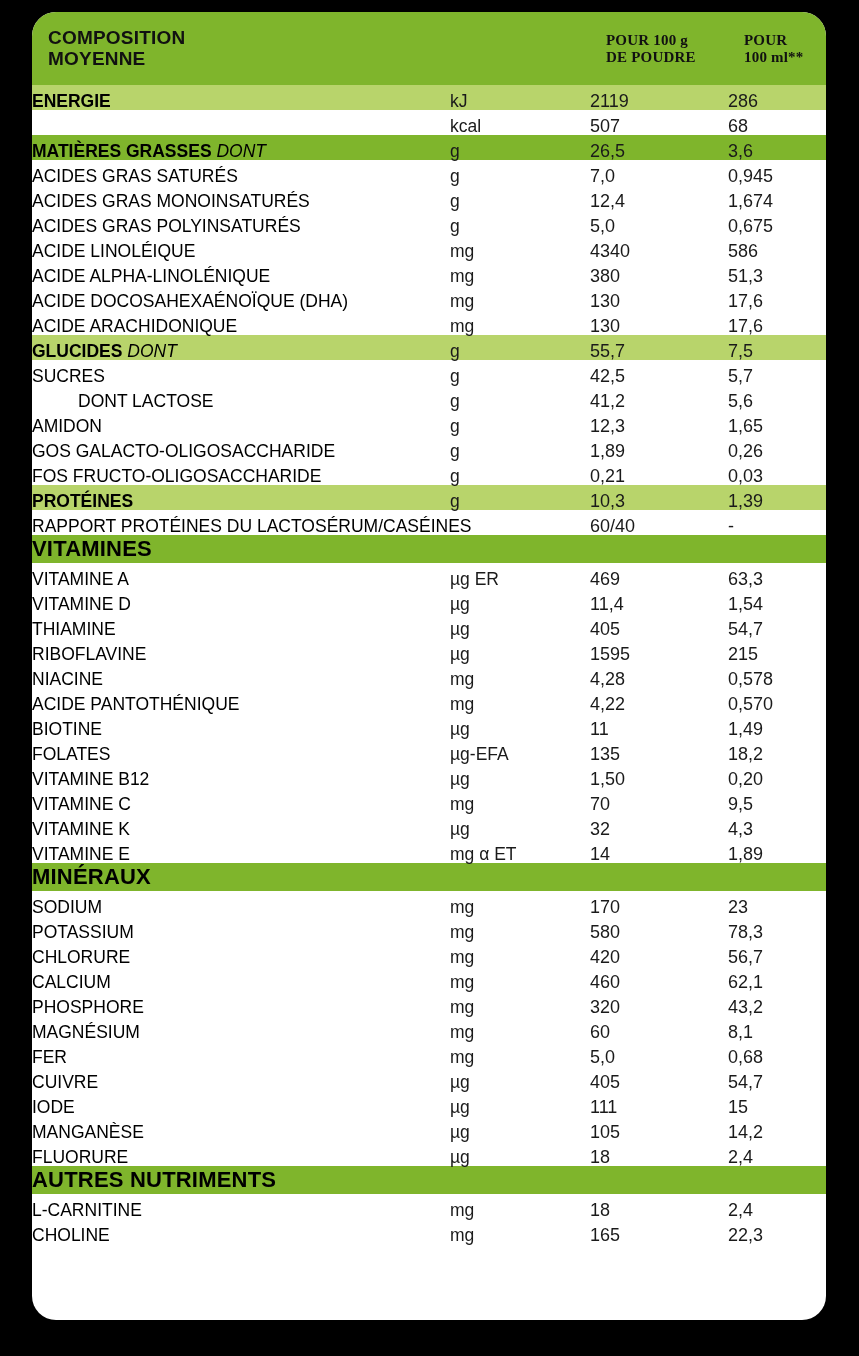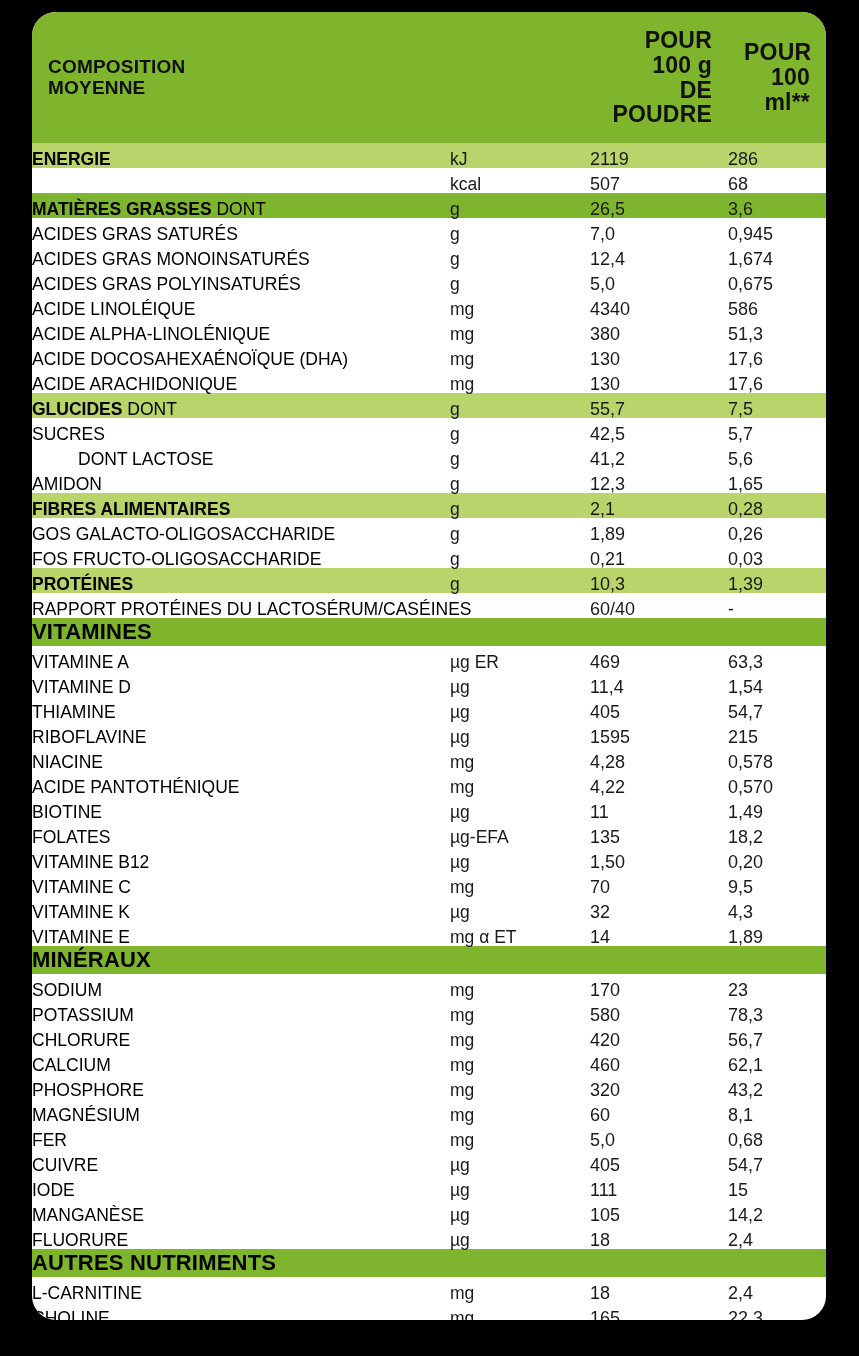--- a/index.html
+++ b/index.html
@@ -36,23 +36,24 @@
     color:#111111;
     font-weight:bold;
     letter-spacing:0.2px;
   }
   .hdr-name {
     padding-left:16px;
     font-size:19px;
     line-height:1.08;
   }
   .hdr-col {
-    text-align:right;
-    font-size:23px;
+    text-align:left;
+    font-size:15px;
     line-height:1.08;
+    font-family:Liberation Serif, serif;
   }
   .hdr-col .l2 { display:block; }
 
   
   tr.row td { padding:0; height:25px; vertical-align:bottom; }
   td.nm {
     padding-left:16px;
     font-size:17.5px;
     line-height:1;
     white-space:nowrap;
@@ -83,21 +84,21 @@
   tr.section td {
     height:28px;
     vertical-align:middle;
   }
   tr.section td.nm {
     font-weight:bold;
     font-size:22px;
     letter-spacing:0.2px;
   }
 
-  .soft { font-weight:normal; }
+  .soft { font-weight:normal;font-style:italic; }
   .indent { padding-left:46px !important; }
 </style>
 </head>
 <body>
 
 <div id="card">
   <table class="nut">
     <colgroup>
       <col class="c-name">
         <col class="c-unit">
@@ -199,26 +200,20 @@
           <td class="un">g</td>
           <td class="v1">41,2</td>
           <td class="v2">5,6</td>
         </tr>
         <tr class="row">
           <td class="nm">AMIDON</td>
           <td class="un">g</td>
           <td class="v1">12,3</td>
           <td class="v2">1,65</td>
         </tr>
-        <tr class="row light">
-          <td class="nm">FIBRES ALIMENTAIRES</td>
-          <td class="un">g</td>
-          <td class="v1">2,1</td>
-          <td class="v2">0,28</td>
-        </tr>
         <tr class="row">
           <td class="nm">GOS GALACTO-OLIGOSACCHARIDE</td>
           <td class="un">g</td>
           <td class="v1">1,89</td>
           <td class="v2">0,26</td>
         </tr>
         <tr class="row">
           <td class="nm">FOS FRUCTO-OLIGOSACCHARIDE</td>
           <td class="un">g</td>
           <td class="v1">0,21</td>

